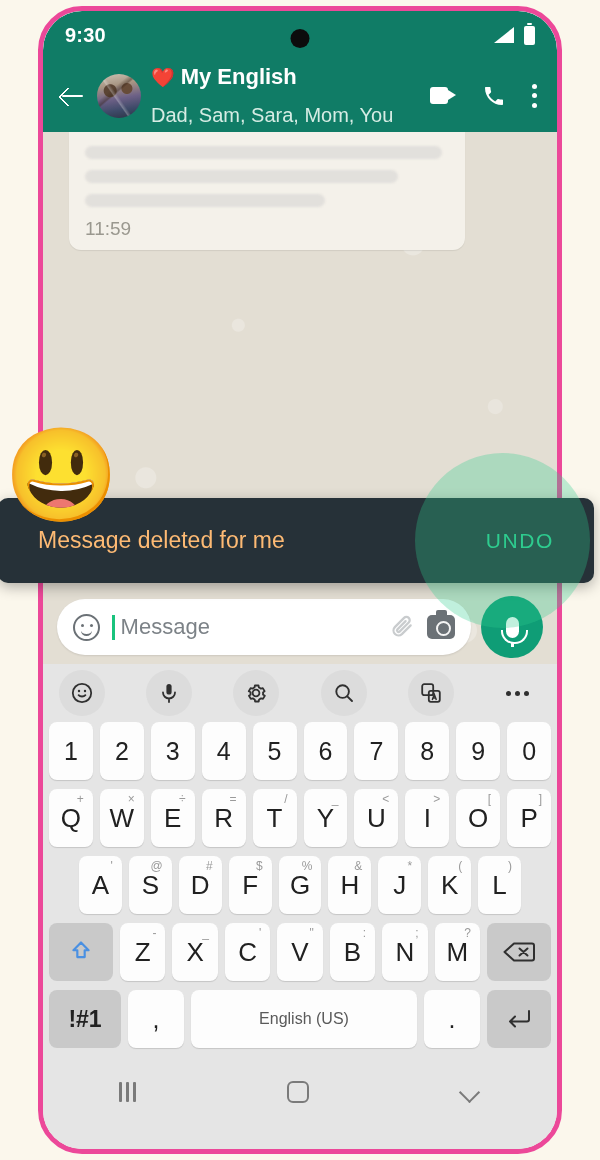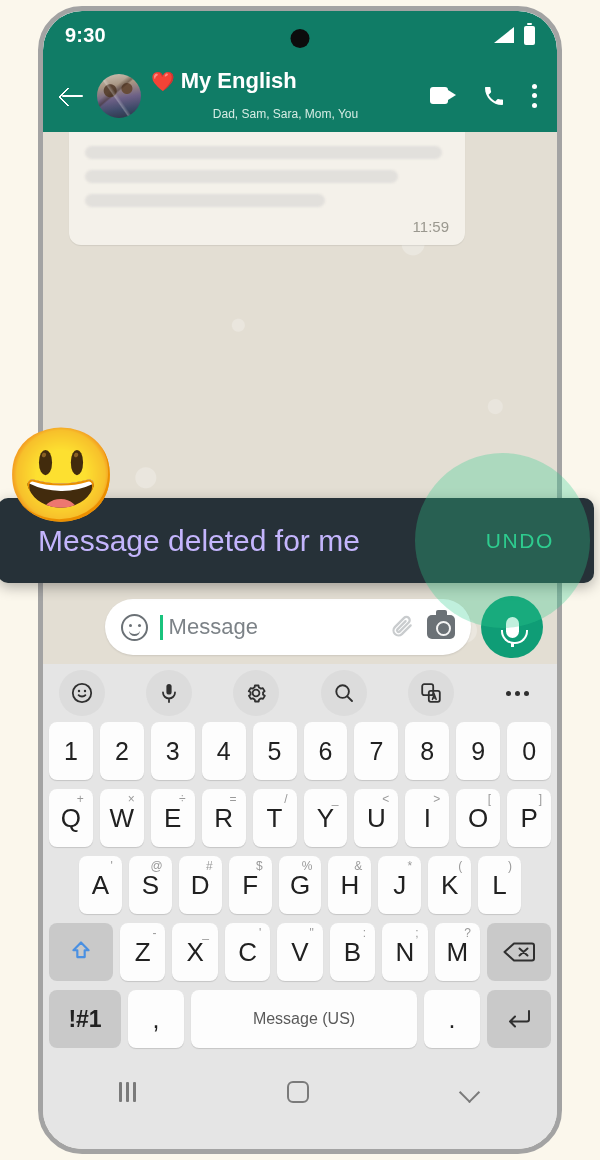--- a/index.html
+++ b/index.html
@@ -8,21 +8,21 @@
     background:#fbf7ec;
     font-family:"Liberation Sans", sans-serif;
     overflow:hidden;
   }
   .stage{ position:relative; width:600px; height:1160px; background:#fbf7ec; }
 
   
   .phone{
     position:absolute; left:38px; top:6px;
     width:524px; height:1148px;
-    border:5px solid #a3a3a3;
+    border:5px solid #ec4899;
     border-radius:44px;
     background:#e9e9e9;
     overflow:hidden;
   }
   .screen{ position:absolute; inset:0; border-radius:39px; overflow:hidden; background:#e9e9e9; }
 
   
   .statusbar{
     position:absolute; top:0; left:0; right:0; height:48px;
     background:#107c66;
@@ -57,21 +57,21 @@
   }
   .avatar:after{
     content:""; display:block; width:100%; height:100%;
     background:
       linear-gradient(55deg, transparent 42%, rgba(255,255,255,.28) 44%, transparent 49%),
       linear-gradient(-40deg, transparent 55%, rgba(60,40,25,.45) 58%, transparent 66%);
   }
   .titlewrap{ flex:1 1 auto; min-width:0; line-height:1.12; }
   .ctitle{ color:#fff; font-size:22px; font-weight:700; white-space:nowrap; display:flex; align-items:center; gap:6px; }
   .heart{ font-size:19px; }
-  .csub{ color:#d6ece4; font-size:12px; white-space:nowrap; overflow:hidden; text-overflow:ellipsis; margin-top:14px;text-align:center;}
+  .csub{ color:#d6ece4; font-size:20px; white-space:nowrap; overflow:hidden; text-overflow:ellipsis; margin-top:14px;}
   .hacts{ display:flex; align-items:center; gap:26px; flex:0 0 auto; }
   .vid{ width:26px; height:17px; position:relative; }
   .vid:before{ content:""; position:absolute; left:0; top:0; width:18px; height:17px; background:#fff; border-radius:3px;}
   .vid:after{ content:""; position:absolute; right:0; top:3px; width:0; height:0;
               border-top:5.5px solid transparent; border-bottom:5.5px solid transparent; border-left:8px solid #fff;}
   .phoneic{ width:24px; height:24px; position:relative; }
   .phoneic svg{ display:block; }
   .kebab{ width:5px; height:24px; display:flex; flex-direction:column; justify-content:space-between; }
   .kebab i{ display:block; width:5px; height:5px; border-radius:50%; background:#fff; }
 
@@ -94,26 +94,26 @@
       radial-gradient(circle at 69% 72%, rgba(255,255,255,.4) 0 6px, transparent 7px),
       radial-gradient(circle at 28% 80%, rgba(255,255,255,.44) 0 9px, transparent 10px),
       radial-gradient(circle at 90% 86%, rgba(255,255,255,.4) 0 8px, transparent 9px);
   }
   .bubble{
     position:absolute; left:26px; top:0px; width:396px;
     background:#f4f1ea; border-radius:0 0 12px 12px;
     padding:14px 16px 10px; box-shadow:0 1px 1px rgba(0,0,0,.08);
   }
   .redact{ height:13px; border-radius:7px; background:#e2e0dc; margin-bottom:11px; filter:blur(1.1px); }
-  .bubble .ts{ text-align:right; color:#9a988f; font-size:15px; margin-top:4px; }
+  .bubble .ts{ color:#9a988f; font-size:19px; margin-top:4px; }
 
   
   .inputrow{
     position:absolute; left:0; right:0; bottom:485px; height:74px;
-    display:flex; align-items:center; padding:0 14px; gap:10px;margin-left:48px;
+    display:flex; align-items:center; padding:0 14px; gap:10px;
   }
   .inputpill{
     flex:1 1 auto; height:56px; background:#fff; border-radius:30px;
     display:flex; align-items:center; padding:0 16px; gap:12px;
     box-shadow:0 1px 2px rgba(0,0,0,.1);
   }
   .smiley{ width:27px; height:27px; border:2px solid #6b7176; border-radius:50%; position:relative; flex:0 0 auto;}
   .smiley:before{ content:""; position:absolute; left:6px; top:8px; width:3.4px; height:3.4px; border-radius:50%; background:#6b7176;
                   box-shadow:9px 0 0 #6b7176; }
   .smiley:after{ content:""; position:absolute; left:6px; top:13px; width:11px; height:5.5px;
@@ -175,21 +175,21 @@
                    border-right:2.6px solid #7a7a7a; border-bottom:2.6px solid #7a7a7a; transform:rotate(45deg);}
 
   
   .snackbar{
     position:absolute; left:-2px; top:498px; width:596px; height:85px;
     background:#263138; border-radius:10px;
     display:flex; align-items:center; justify-content:space-between;
     padding:0 40px 0 40px; z-index:40;
     box-shadow:0 4px 14px rgba(0,0,0,.3);
   }
-  .snacktext{ color:#c4b5fd; font-size:30px; }
+  .snacktext{ color:#fdba74; font-size:23px; }
   .undobtn{ color:#2ecc8f; font-size:21px; font-weight:400; letter-spacing:1.6px; position:relative; z-index:2; }
   .ripple{
     position:absolute; right:4px; top:-45px; width:175px; height:175px; border-radius:50%;
     background:rgba(46,204,143,.30); z-index:1;
   }
   .emoji-sticker{
     position:absolute; left:4px; top:428px; width:94px; height:94px; z-index:45;
     font-size:92px; line-height:94px; text-align:center;
   }
 </style>
@@ -456,21 +456,21 @@
                   <path fill="none" stroke="#303030" stroke-width="2" stroke-linejoin="round" d="M12 3.5h18a2 2 0 012 2v13a2 2 0 01-2 2H12L2.5 12z"></path>
                   <path stroke="#303030" stroke-width="2" stroke-linecap="round" d="M17.5 8.5l8 7M25.5 8.5l-8 7"></path>
                 </svg>
             </span>
           </div>
         </div>
 
         <div class="krow row-last">
           <div class="key symb">!#1</div>
           <div class="key sm">,</div>
-          <div class="key space">Message (US)</div>
+          <div class="key space">English (US)</div>
           <div class="key sm">.</div>
           <div class="key dark">
             <svg width="30" height="24" viewBox="0 0 30 24">
                 <path fill="none" stroke="#303030" stroke-width="2" stroke-linecap="round" stroke-linejoin="round" d="M25 4v8.5a2 2 0 01-2 2H6m0 0l5-5m-5 5l5 5"></path>
               </svg>
           </div>
         </div>
 
         <div class="navbar">
           <span class="nv-recents">

